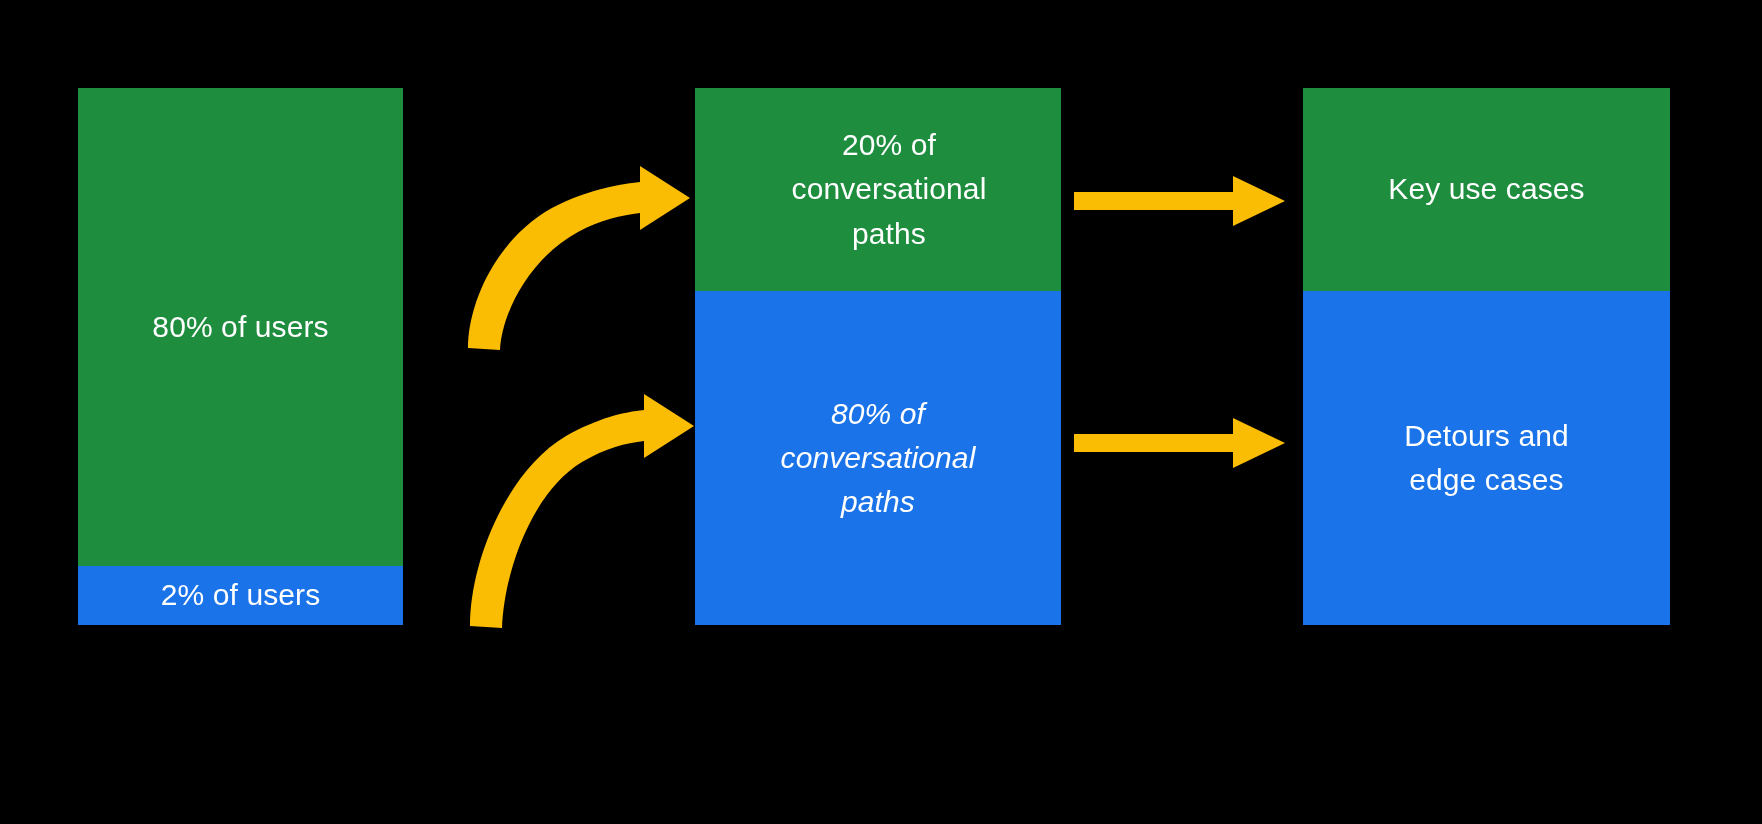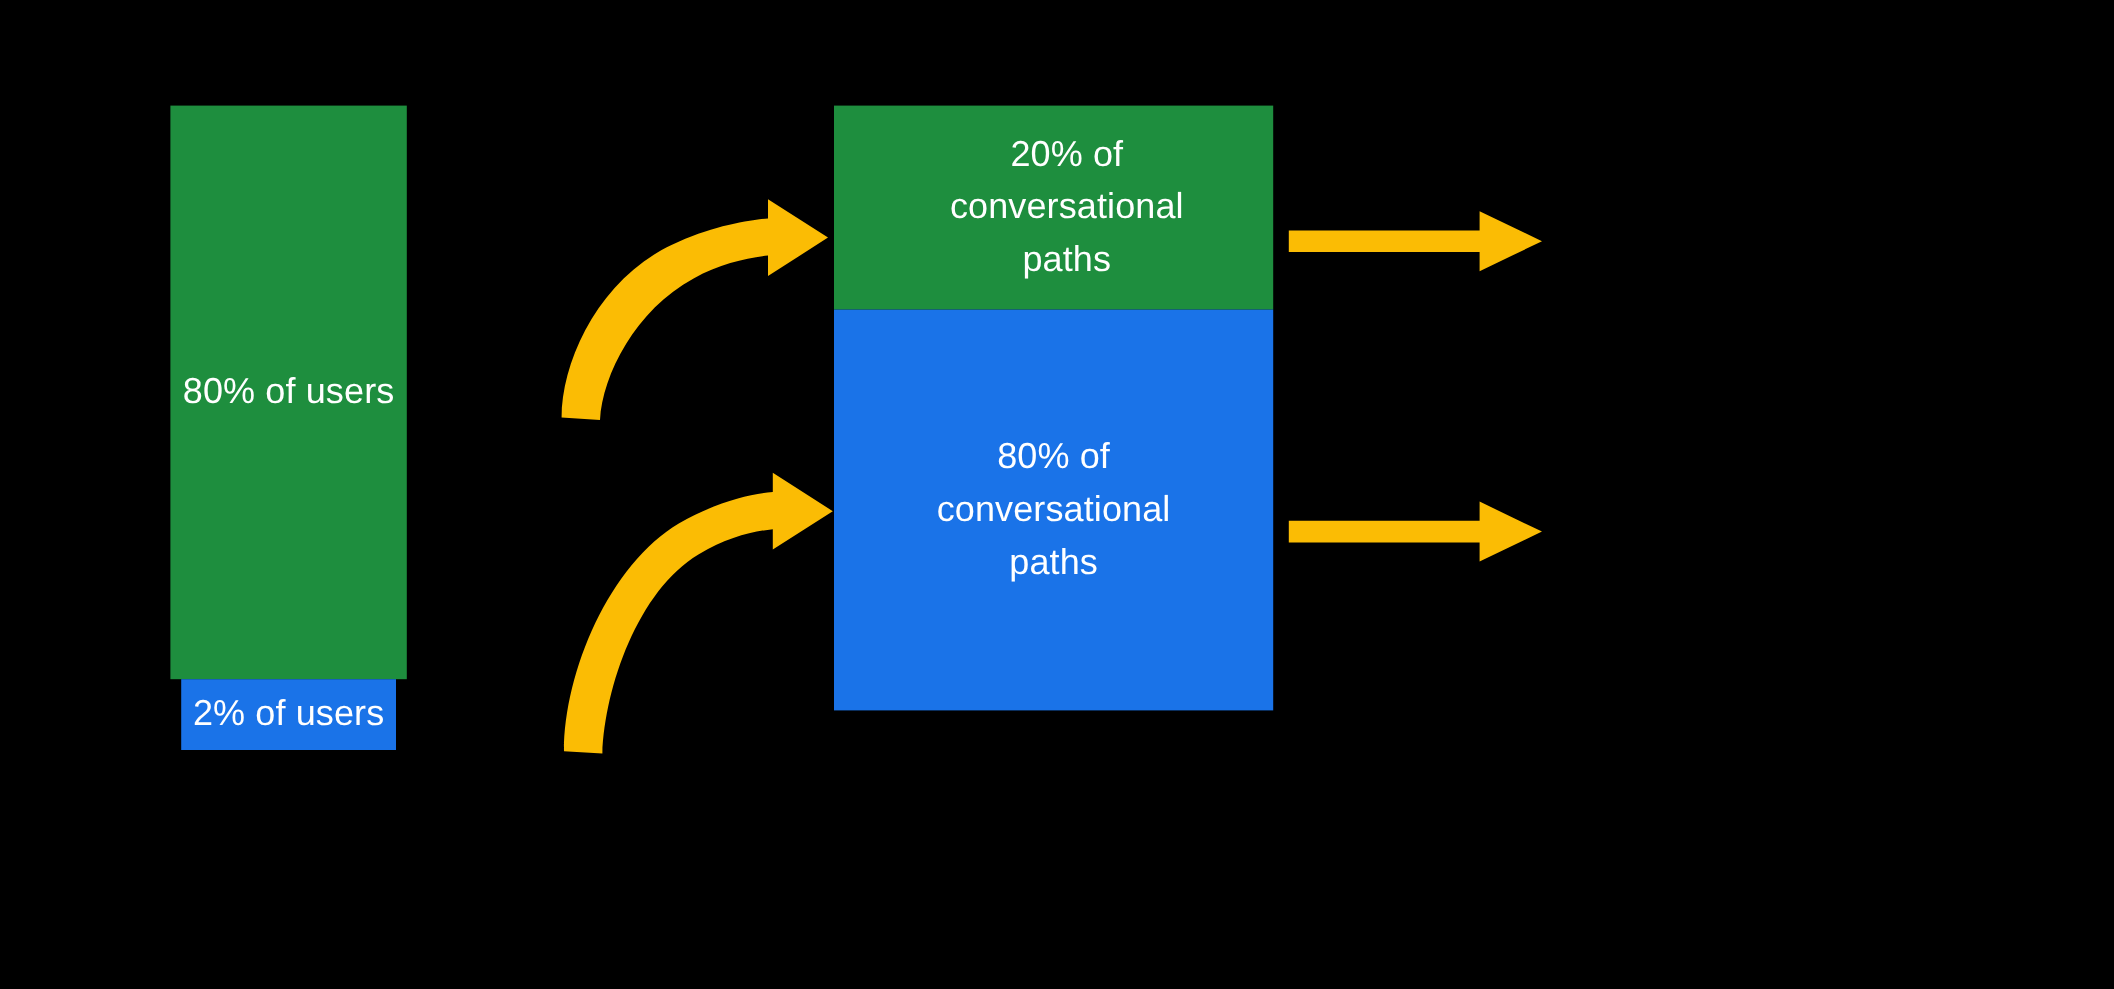--- a/index.html
+++ b/index.html
@@ -42,27 +42,27 @@
     line-height: 1.47;
     letter-spacing: 0.1px;
     white-space: pre-line;
     padding: 0 10px;
   }
 
   .seg-green { background: #1E8E3E; }
   .seg-blue  { background: #1A73E8; }
 
   
-  #col-users      { left: 78px;   top: 88px; width: 325px; height: 537px; align-items: center; }
+  #col-users      { left: 78px;   top: 88px; width: 325px; height: 537px; }
   #col-users .s1  { height: 478px; }
   #col-users .s2  { height: 59px;  }
 
   #col-paths      { left: 695px;  top: 88px; width: 366px; height: 537px; }
-  #col-paths .s1  { height: 170px; padding-left: 22px; }
-  #col-paths .s2  { height: 334px; }
+  #col-paths .s1  { height: 203px; padding-left: 22px; }
+  #col-paths .s2  { height: 334px; font-style: italic; }
 
   #col-cases      { left: 1303px; top: 88px; width: 367px; height: 537px; }
   #col-cases .s1  { height: 203px; }
   #col-cases .s2  { height: 334px; }
 
   
   .arrow-layer {
     position: absolute;
     left: 0; top: 0;
     width: 1762px;
@@ -98,20 +98,29 @@
 conversational
 paths</span>
     </div>
     <div class="segment seg-blue s2">
       <span class="seg-label">80% of
 conversational
 paths</span>
     </div>
   </div>
 
+  <div class="column" id="col-cases">
+    <div class="segment seg-green s1">
+      <span class="seg-label">Key use cases</span>
+    </div>
+    <div class="segment seg-blue s2">
+      <span class="seg-label">Detours and
+edge cases</span>
+    </div>
+  </div>
 
   <svg class="arrow-layer" viewBox="0 0 1762 824" width="1762" height="824">
 
     <g>
       <path d="M 468 348
                C 468 300, 500 232, 560 204
                C 592 189, 620 184, 640 182
                L 640 166
                L 690 198
                L 640 230

